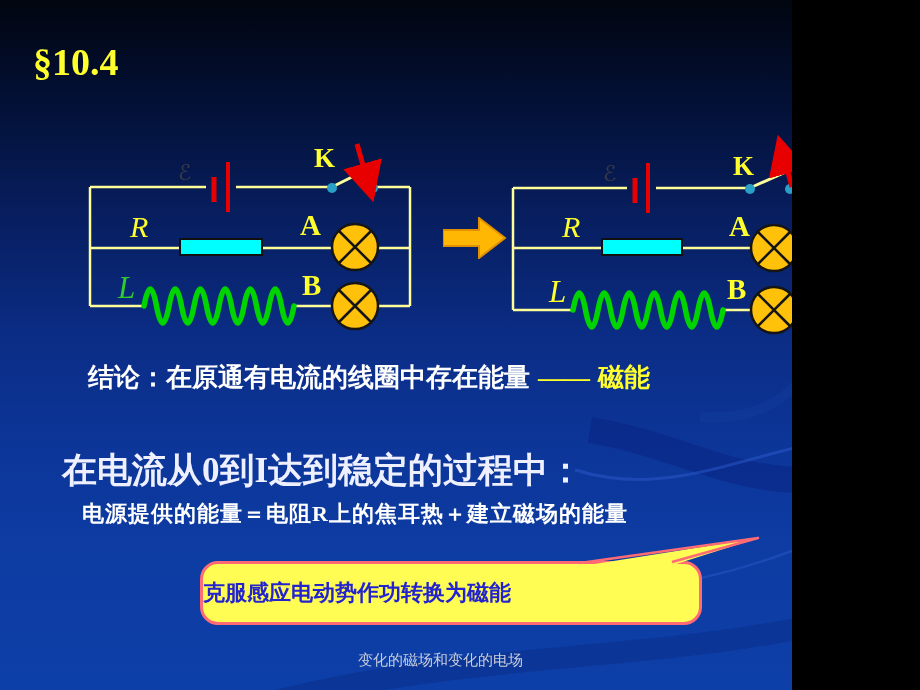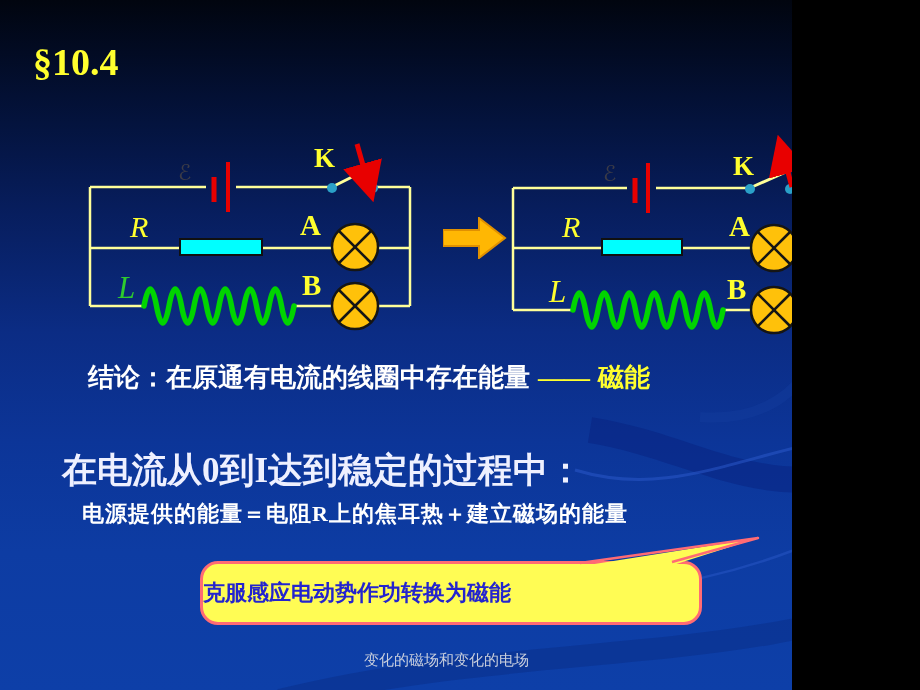--- a/index.html
+++ b/index.html
@@ -20,21 +20,21 @@
   .conclusion .hl{color:#ffff2e;}
   .process{left:62px;top:447px;font-size:35px;font-weight:bold;color:#eef0ff;white-space:nowrap;}
   .equation{left:82px;top:499px;font-size:22px;font-weight:bold;color:#ffffff;white-space:nowrap;letter-spacing:1px;}
   .callout{
     left:168px;top:561px;width:502px;height:64px;box-sizing:border-box;
     background:#fffc54;border:3px solid #ff6b74;border-radius:18px;
     display:flex;align-items:center;justify-content:flex-start;
     font-size:22px;font-weight:bold;color:#2424ce;white-space:nowrap;z-index:2;margin-left:32px;
   }
   .tail{left:560px;top:528px;z-index:3;}
-  .footer{left:358px;top:651px;font-size:15px;color:#c9cfdd;margin-left:6px;}
+  .footer{left:358px;top:651px;font-size:15px;color:#c9cfdd;}
   .pageno{left:851px;top:648px;font-size:17px;color:#eef1f7;}
   svg text{user-select:none;}
 </style>
 </head>
 <body>
 
 <div class="slide">
 
   <svg class="abs deco" style="left:0;top:0;" width="920" height="690" viewBox="0 0 920 690">
     <path d="M 590,430 C 700,448 752,502 880,470" stroke="#082280" stroke-width="26" fill="none" opacity="0.50"></path>

